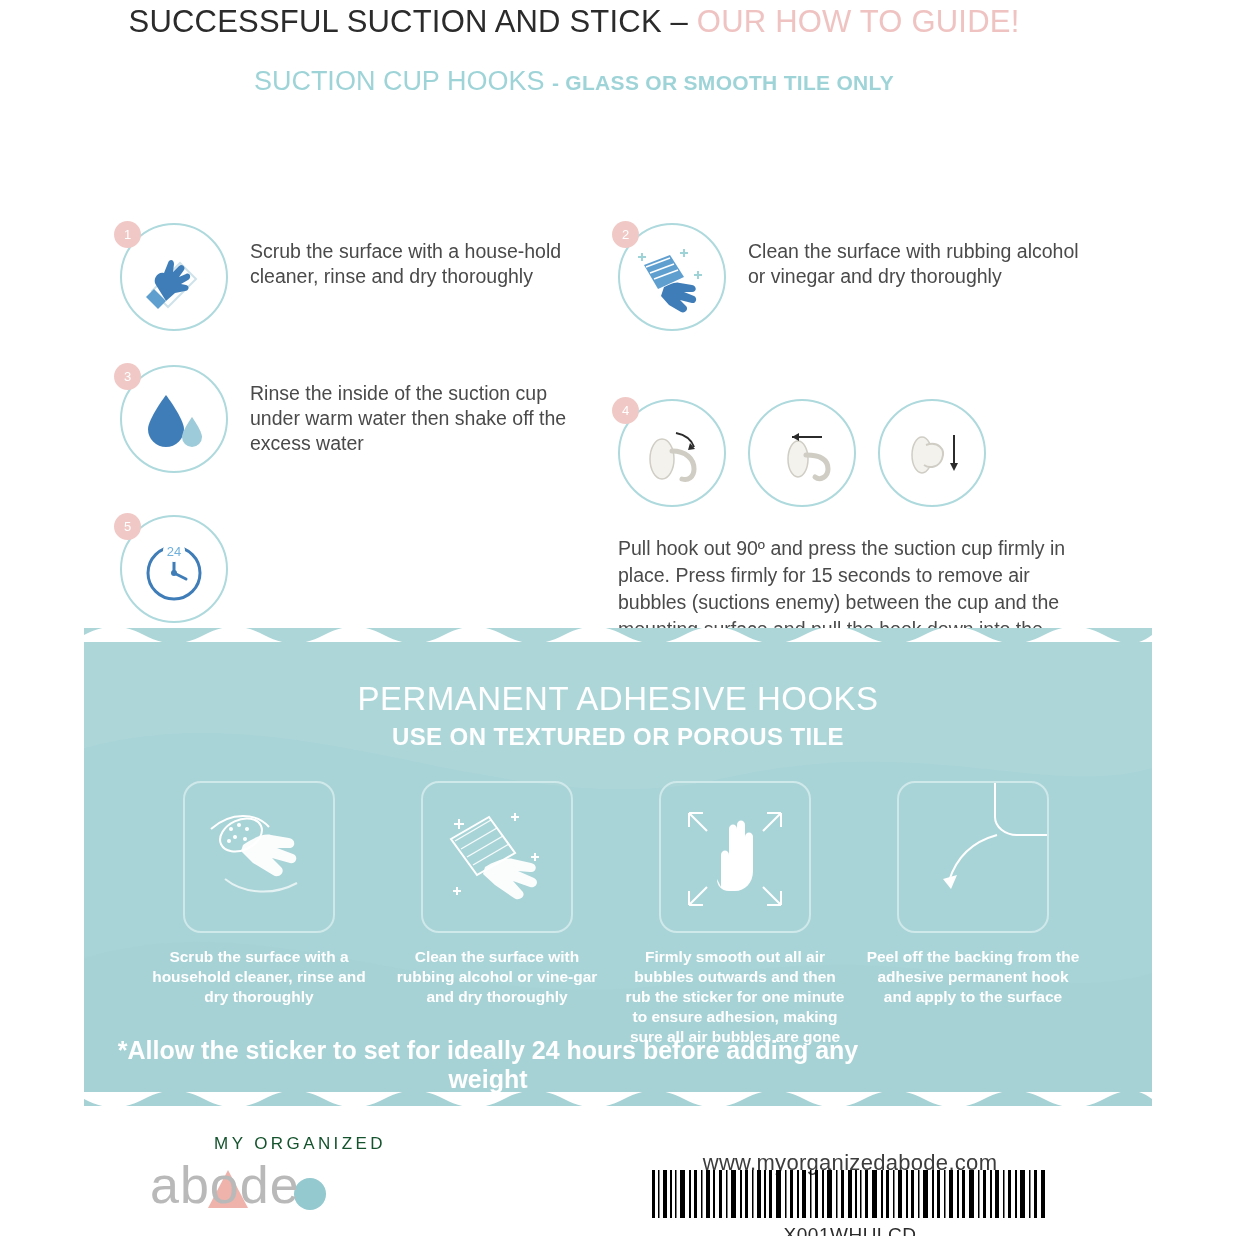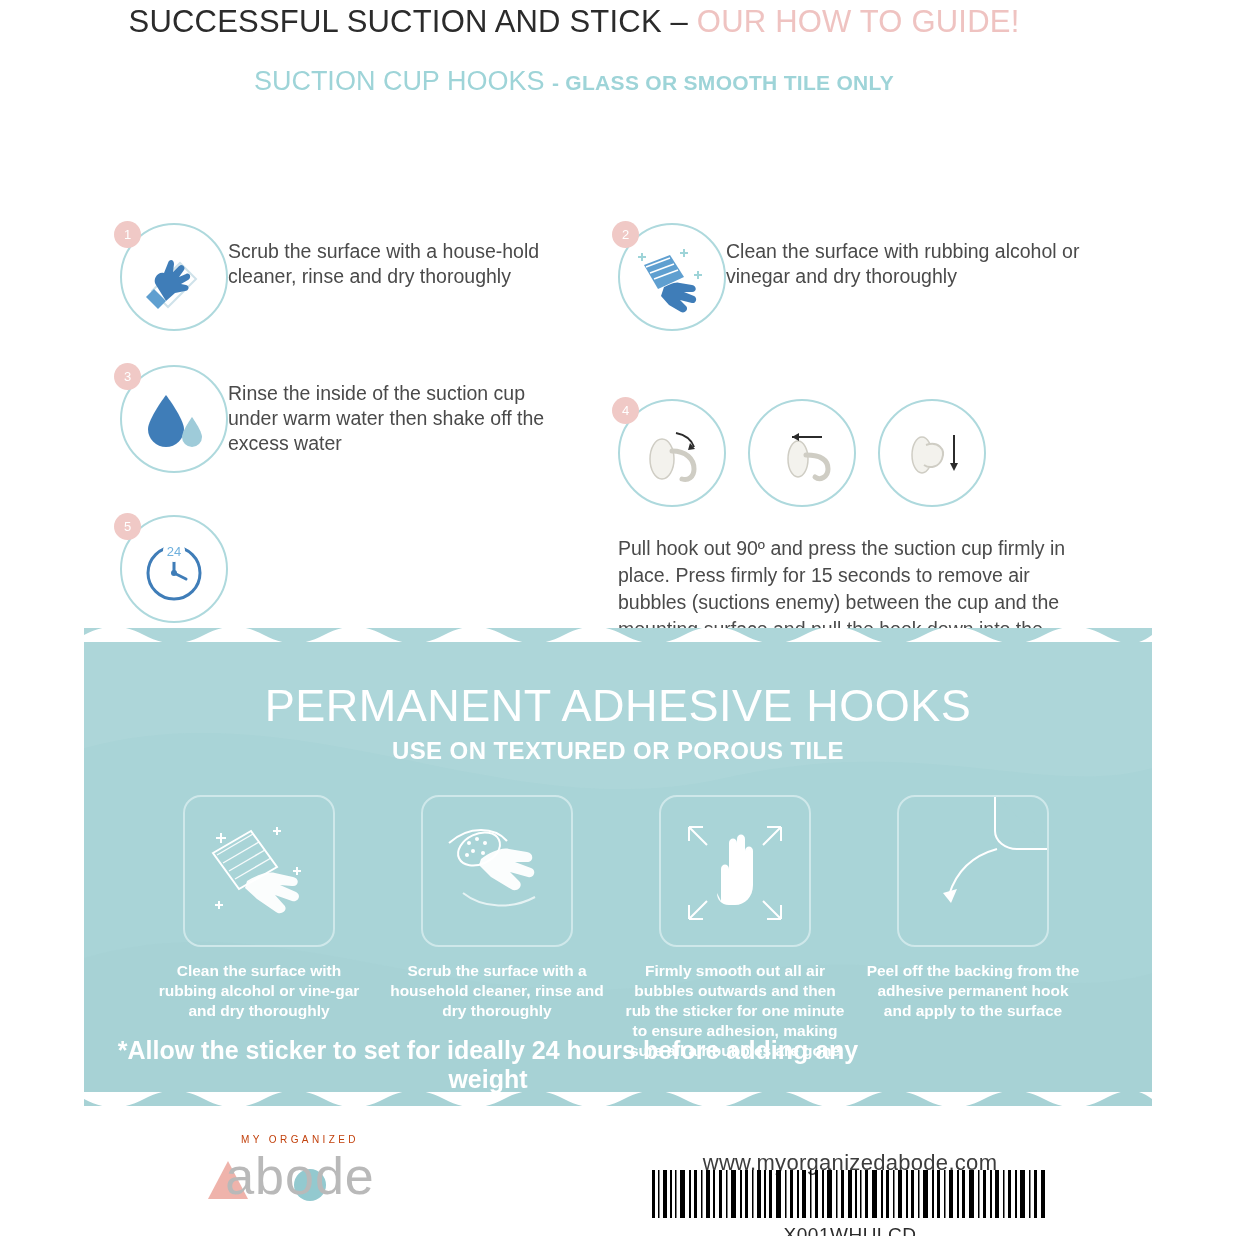--- a/index.html
+++ b/index.html
@@ -84,20 +84,21 @@
     text-align: center;
     left: -8px;
     top: -4px;
     z-index: 3;
   }
   .step-text {
     font-size: 19.5px;
     line-height: 25px;
     color: #4a4a4a;
     padding-top: 16px;
+    margin-left: 22px;
   }
   .icon-svg {
     position: absolute;
     left: 0;
     top: 0;
   }
 
   
   .step4row {
     position: absolute;
@@ -131,21 +132,21 @@
     overflow: hidden;
   }
   .panel .wave {
     position: absolute;
     opacity: 0.35;
   }
   .panel-title {
     position: relative;
     text-align: center;
     color: #ffffff;
-    font-size: 45px;
+    font-size: 33px;
     padding-top: 52px;
     letter-spacing: 0.5px;
   }
   .panel-sub {
     position: relative;
     text-align: center;
     color: #ffffff;
     font-size: 24px;
     font-weight: bold;
     margin-top: 5px;
@@ -207,34 +208,34 @@
     height: 118px;
   }
   .logo {
     position: absolute;
     left: 150px;
     top: 16px;
     width: 300px;
     text-align: center;
   }
   .logo-top {
-    font-size: 10px;
+    font-size: 17px;
     letter-spacing: 3.4px;
-    color: #c2410c;
+    color: #14532d;
   }
   .logo-main {
     position: relative;
     height: 62px;
   }
   .logo-word {
     position: absolute;
     left: 0;
     top: 0;
     width: 300px;
-    text-align: center;
+    text-align: left;
     font-size: 52px;
     color: #b9b9b9;
     letter-spacing: 1px;
     line-height: 62px;
   }
   .url {
     position: absolute;
     left: 600px;
     top: 32px;
     width: 500px;
@@ -373,20 +374,40 @@
       <path d="M0 14 L0 7 C20 -4 40 -4 60 7 C80 18 100 18 120 7 C140 -4 160 -4 180 7 C200 18 220 18 240 7 C260 -4 280 -4 300 7 C320 18 340 18 360 7 C380 -4 400 -4 420 7 C440 18 460 18 480 7 C500 -4 520 -4 540 7 C560 18 580 18 600 7 C620 -4 640 -4 660 7 C680 18 700 18 720 7 C740 -4 760 -4 780 7 C800 18 820 18 840 7 C860 -4 880 -4 900 7 C920 18 940 18 960 7 C980 -4 1000 -4 1020 7 C1040 18 1054 18 1068 7 L1068 14 Z" fill="#ffffff"></path>
     </svg>
     <svg class="scallop" style="bottom:0; top:464px;" viewBox="0 0 1068 14" preserveAspectRatio="none">
       <path d="M0 0 L0 7 C20 18 40 18 60 7 C80 -4 100 -4 120 7 C140 18 160 18 180 7 C200 -4 220 -4 240 7 C260 18 280 18 300 7 C320 -4 340 -4 360 7 C380 18 400 18 420 7 C440 -4 460 -4 480 7 C500 18 520 18 540 7 C560 -4 580 -4 600 7 C620 18 640 18 660 7 C680 -4 700 -4 720 7 C740 18 760 18 780 7 C800 -4 820 -4 840 7 C860 18 880 18 900 7 C920 -4 940 -4 960 7 C980 18 1000 18 1020 7 C1040 -4 1054 -4 1068 7 L1068 0 Z" fill="#ffffff"></path>
     </svg>
 
     <div class="panel-title">PERMANENT ADHESIVE HOOKS</div>
     <div class="panel-sub">USE ON TEXTURED OR POROUS TILE</div>
 
     <div class="panel-steps">
+
+      <div class="pstep">
+        <div class="psquare">
+          <svg width="148" height="148" viewBox="0 0 148 148">
+            <path d="M26 46 C46 28 72 30 84 44" fill="none" stroke="#ffffff" stroke-width="2"></path>
+            <ellipse cx="56" cy="52" rx="22" ry="15" transform="rotate(-25 56 52)" fill="none" stroke="#ffffff" stroke-width="2"></ellipse>
+            <g fill="#ffffff">
+              <circle cx="46" cy="46" r="2"></circle>
+                <circle cx="54" cy="42" r="2"></circle>
+                <circle cx="62" cy="46" r="2"></circle>
+              <circle cx="50" cy="54" r="2"></circle>
+                <circle cx="60" cy="56" r="2"></circle>
+                <circle cx="44" cy="58" r="2"></circle>
+            </g>
+            <path d="M58 62 c8 -6 20 -12 28 -10 l18 3 c7 1 7 10 0 10 l-12 0 16 6 c6 2 3 11 -3 9 l-18 -5 9 9 c5 5 -2 12 -8 8 l-20 -12 -12 -12 z" fill="#ffffff" fill-opacity="0.95"></path>
+            <path d="M40 96 C60 112 90 112 112 100" fill="none" stroke="#ffffff" stroke-width="2" opacity="0.7"></path>
+          </svg>
+        </div>
+        <div class="pcaption">Scrub the surface with a household cleaner, rinse and dry thoroughly</div>
+      </div>
 
       <div class="pstep">
         <div class="psquare">
           <svg width="148" height="148" viewBox="0 0 148 148">
             <path d="M28 56 l38 -22 26 36 -38 22 z" fill="none" stroke="#ffffff" stroke-width="2"></path>
             <g stroke="#ffffff" stroke-width="1.4" opacity="0.9">
               <path d="M32 58 l36 -21"></path>
                 <path d="M38 66 l36 -21"></path>
                 <path d="M44 74 l36 -21"></path>
                 <path d="M50 82 l36 -21"></path>
@@ -394,40 +415,20 @@
             <path d="M62 84 c8 -5 20 -10 28 -8 l18 4 c7 1 6 10 -1 9 l-12 -1 16 7 c6 3 2 11 -4 9 l-17 -6 9 10 c5 5 -3 11 -8 7 l-19 -13 -12 -11 z" fill="#ffffff" fill-opacity="0.95"></path>
             <g stroke="#ffffff" stroke-width="2">
               <path d="M36 36 l0 10 M31 41 l10 0"></path>
               <path d="M92 30 l0 8 M88 34 l8 0"></path>
               <path d="M34 104 l0 8 M30 108 l8 0"></path>
               <path d="M112 70 l0 8 M108 74 l8 0"></path>
             </g>
           </svg>
         </div>
         <div class="pcaption">Clean the surface with rubbing alcohol or vine-gar and dry thoroughly</div>
-      </div>
-
-      <div class="pstep">
-        <div class="psquare">
-          <svg width="148" height="148" viewBox="0 0 148 148">
-            <path d="M26 46 C46 28 72 30 84 44" fill="none" stroke="#ffffff" stroke-width="2"></path>
-            <ellipse cx="56" cy="52" rx="22" ry="15" transform="rotate(-25 56 52)" fill="none" stroke="#ffffff" stroke-width="2"></ellipse>
-            <g fill="#ffffff">
-              <circle cx="46" cy="46" r="2"></circle>
-                <circle cx="54" cy="42" r="2"></circle>
-                <circle cx="62" cy="46" r="2"></circle>
-              <circle cx="50" cy="54" r="2"></circle>
-                <circle cx="60" cy="56" r="2"></circle>
-                <circle cx="44" cy="58" r="2"></circle>
-            </g>
-            <path d="M58 62 c8 -6 20 -12 28 -10 l18 3 c7 1 7 10 0 10 l-12 0 16 6 c6 2 3 11 -3 9 l-18 -5 9 9 c5 5 -2 12 -8 8 l-20 -12 -12 -12 z" fill="#ffffff" fill-opacity="0.95"></path>
-            <path d="M40 96 C60 112 90 112 112 100" fill="none" stroke="#ffffff" stroke-width="2" opacity="0.7"></path>
-          </svg>
-        </div>
-        <div class="pcaption">Scrub the surface with a household cleaner, rinse and dry thoroughly</div>
       </div>
 
       <div class="pstep">
         <div class="psquare">
           <svg width="148" height="148" viewBox="0 0 148 148">
             <path d="M60 104 l0 -32 c0 -6 8 -6 8 0 l0 -26 c0 -6 8 -6 8 0 l0 24 0 -28 c0 -6 8 -6 8 0 l0 30 0 -18 c0 -6 8 -6 8 0 l0 34 c0 12 -8 20 -18 20 l-6 0 c-8 0 -12 -6 -12 -12 z" fill="#ffffff"></path>
             <g stroke="#ffffff" stroke-width="2" fill="none">
               <path d="M46 48 l-18 -18 M28 30 l14 0 M28 30 l0 14"></path>
               <path d="M102 48 l18 -18 M120 30 l-14 0 M120 30 l0 14"></path>
               <path d="M46 104 l-18 18 M28 122 l14 0 M28 122 l0 -14"></path>

